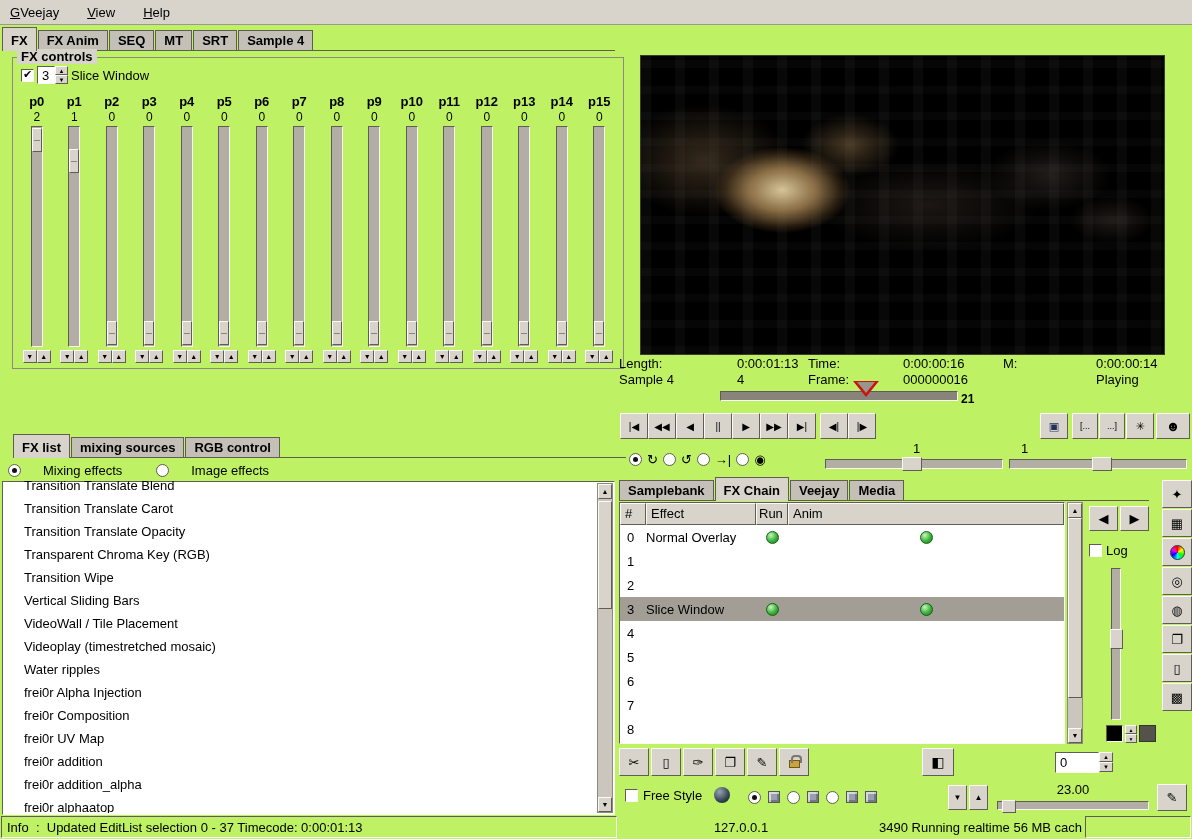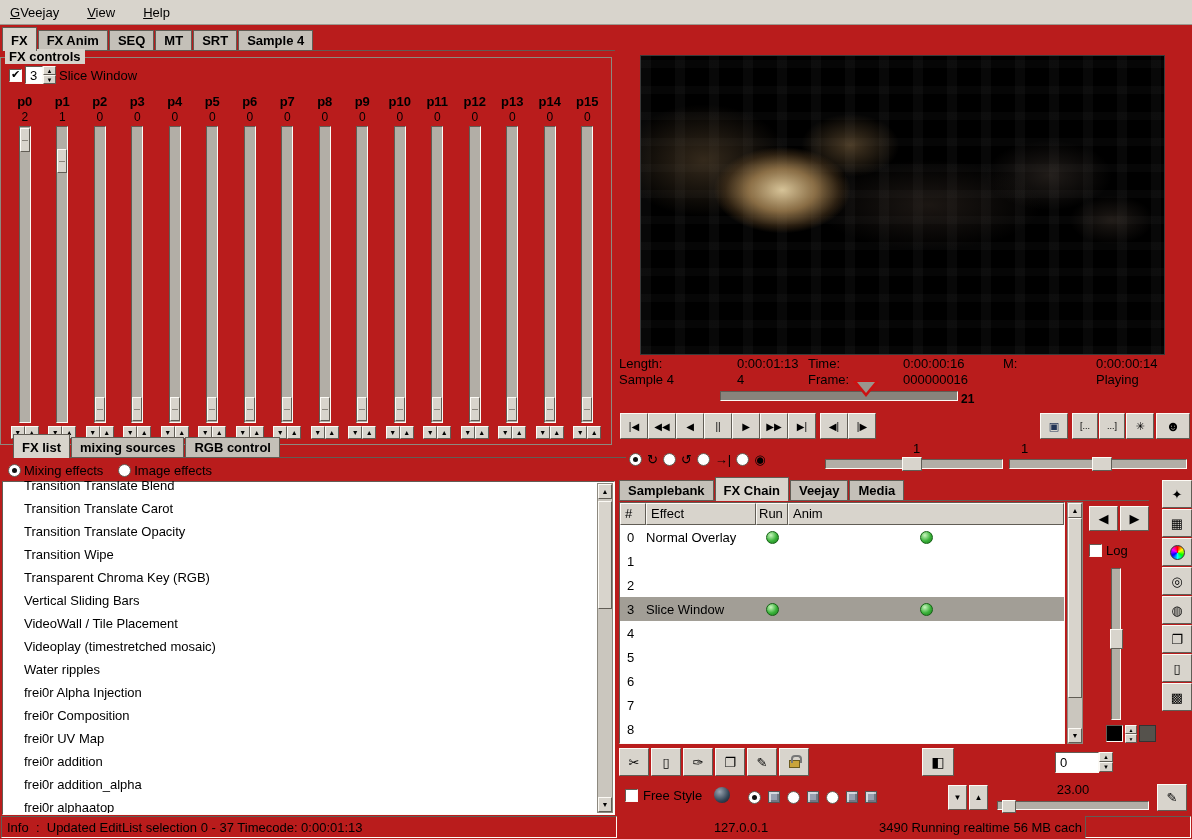--- a/index.html
+++ b/index.html
@@ -1,51 +1,51 @@
 <!DOCTYPE html>
 <html><head>
 <meta charset="utf-8">
 <style>
 *{box-sizing:border-box;margin:0;padding:0;}
 html,body{width:1192px;height:839px;overflow:hidden;}
 body{font-family:"Liberation Sans","DejaVu Sans",sans-serif;}
-#app{position:relative;width:1192px;height:839px;background:#b91c1c;font-size:13px;color:#000;overflow:hidden;}
+#app{position:relative;width:1192px;height:839px;background:#bef264;font-size:13px;color:#000;overflow:hidden;}
 .inset{border:1px solid;border-color:#615d55 #fcfaf5 #fcfaf5 #615d55;}
 .btn{display:inline-flex;align-items:center;justify-content:center;border:1px solid;border-color:#fcfaf5 #615d55 #615d55 #fcfaf5;background:#d8d4cc;cursor:default;user-select:none;overflow:hidden;}
 .cb{display:inline-block;width:13px;height:13px;background:#fff;border:1px solid;border-color:#615d55 #fcfaf5 #fcfaf5 #615d55;position:relative;flex:none;}
 .cb.checked::after{content:"✔";position:absolute;left:1px;top:-2px;font-size:11px;}
 .rad{display:inline-block;width:13px;height:13px;border-radius:50%;background:#fff;border:1px solid #615d55;position:relative;flex:none;}
 .rad.sel::after{content:"";position:absolute;left:3px;top:3px;width:5px;height:5px;border-radius:50%;background:#111;}
 #menubar{position:absolute;left:0;top:0;width:1192px;height:25px;display:flex;align-items:center;gap:28px;padding-left:10px;border-bottom:1px solid #9c988f;background:#d8d4cc;}
 .menu-item{display:inline-block;}
 .menu-item::first-letter{text-decoration:underline;}
 .tabbar{position:absolute;display:flex;align-items:flex-end;border-bottom:1px solid #615d55;height:24px;}
 .tab{font-weight:bold;height:20px;padding:2px 8px;background:#c4c0b8;border:1px solid #615d55;border-bottom:none;margin-right:1px;white-space:nowrap;font-size:13px;}
 .tab.active{height:24px;padding-top:5px;margin-bottom:-1px;background:#d8d4cc;z-index:2;}
 #left-panel{position:absolute;left:0;top:25px;width:617px;height:790px;}
 #left-tabbar{left:2px;top:2px;width:613px;}
-#fx-frame{position:absolute;left:0;top:32px;width:612px;height:388px;border:1px solid #8d897f;}
+#fx-frame{position:absolute;left:12px;top:32px;width:612px;height:312px;border:1px solid #8d897f;}
 #fx-frame-title{position:absolute;left:4px;top:-9px;background:#d8d4cc;padding:0 4px;font-weight:bold;}
 #fx-head{position:absolute;left:8px;top:7px;height:20px;display:flex;align-items:center;gap:3px;}
 .spinbox{display:inline-flex;height:18px;}
 .spin-val{display:inline-flex;align-items:center;width:18px;background:#fff;border:1px solid;border-color:#615d55 #fcfaf5 #fcfaf5 #615d55;padding-left:4px;}
 .spin-arrows{display:inline-flex;flex-direction:column;}
 .spin-arrows .btn{width:13px;height:9px;font-size:6px;line-height:6px;}
 #param-sliders{position:absolute;left:5px;right:5px;top:36px;bottom:5px;display:flex;}
 .slider-col{flex:1;display:flex;flex-direction:column;align-items:center;min-width:0;}
 .slider-label{font-weight:bold;height:16px;line-height:16px;}
 .slider-value{height:15px;line-height:15px;font-size:12px;}
 .trough{position:relative;width:12px;flex:1;background:#b2aea6;border:1px solid;border-color:#615d55 #fcfaf5 #fcfaf5 #615d55;margin:1px 0 3px;}
 .handle{position:absolute;left:0;width:10px;height:24px;background:#d8d4cc;border:1px solid;border-color:#fcfaf5 #615d55 #615d55 #fcfaf5;}
 .handle::after{content:"";position:absolute;left:1px;right:1px;top:11px;border-top:1px solid #8a867e;}
 .handle.at-bottom{top:auto;bottom:1px;}
 .mini-spin{display:flex;}
 .mini-spin .btn{width:14px;height:13px;font-size:7px;}
 #list-tabbar{left:13px;top:409px;width:613px;}
-#filter-row{position:absolute;left:8px;top:436px;height:18px;display:flex;align-items:center;gap:3px;}
+#filter-row{position:absolute;left:8px;top:436px;height:18px;display:flex;align-items:center;gap:22px;}
 .rlabel{margin-right:12px;}
 #effects-list{position:absolute;left:2px;top:456px;width:613px;height:334px;background:#fff;border:1px solid;border-color:#615d55 #fcfaf5 #fcfaf5 #615d55;}
 #effects-inner{position:absolute;left:1px;top:0;right:17px;bottom:1px;overflow:hidden;margin-top:-8px;}
 .list-item{height:23px;line-height:23px;padding-left:8px;white-space:nowrap;margin-left:12px;}
 .vscroll{position:absolute;background:#cac6be;border:1px solid #8d897f;display:flex;flex-direction:column;}
 .sb-btn{height:15px;font-size:7px;flex:none;}
 .sb-track{flex:1;position:relative;}
 .sb-thumb{position:absolute;left:0;right:0;border:1px solid;border-color:#fcfaf5 #615d55 #615d55 #fcfaf5;background:#d8d4cc;}
 #list-scroll{right:1px;top:1px;bottom:1px;width:16px;}
 #right-panel{position:absolute;left:617px;top:25px;width:575px;height:790px;}
@@ -360,22 +360,22 @@
       <span class="rlabel">Mixing effects</span>
       <span class="rad"></span>
       <span class="rlabel">Image effects</span>
     </div>
 
     <div id="effects-list">
       <div id="effects-inner">
           <div class="list-item">Transition Translate Blend</div>
           <div class="list-item">Transition Translate Carot</div>
           <div class="list-item">Transition Translate Opacity</div>
+          <div class="list-item">Transparent Chroma Key (RGB)</div>
           <div class="list-item">Transition Wipe</div>
-          <div class="list-item">Transparent Chroma Key (RGB)</div>
           <div class="list-item">Vertical Sliding Bars</div>
           <div class="list-item">VideoWall / Tile Placement</div>
           <div class="list-item">Videoplay (timestretched mosaic)</div>
           <div class="list-item">Water ripples</div>
           <div class="list-item">frei0r Alpha Injection</div>
           <div class="list-item">frei0r Composition</div>
           <div class="list-item">frei0r UV Map</div>
           <div class="list-item">frei0r addition</div>
           <div class="list-item">frei0r addition_alpha</div>
           <div class="list-item">frei0r alphaatop</div>

